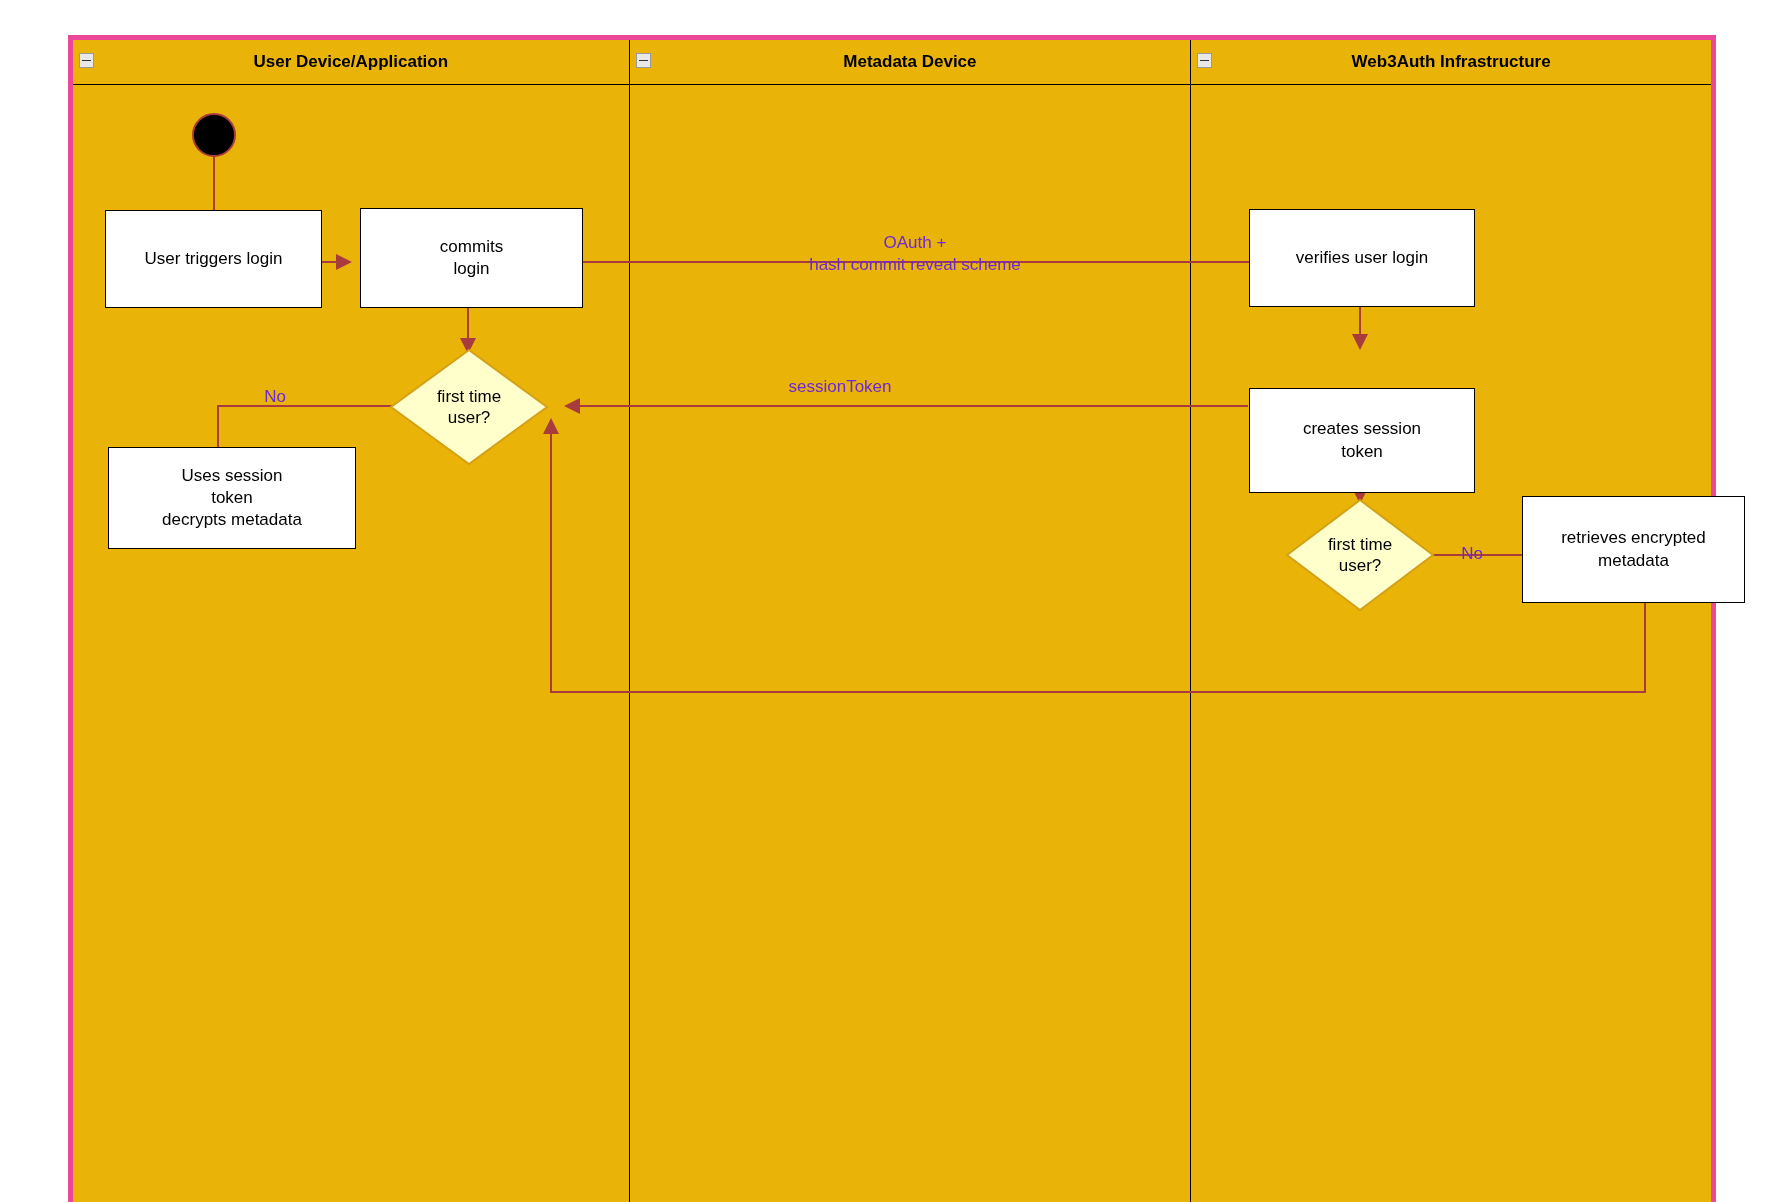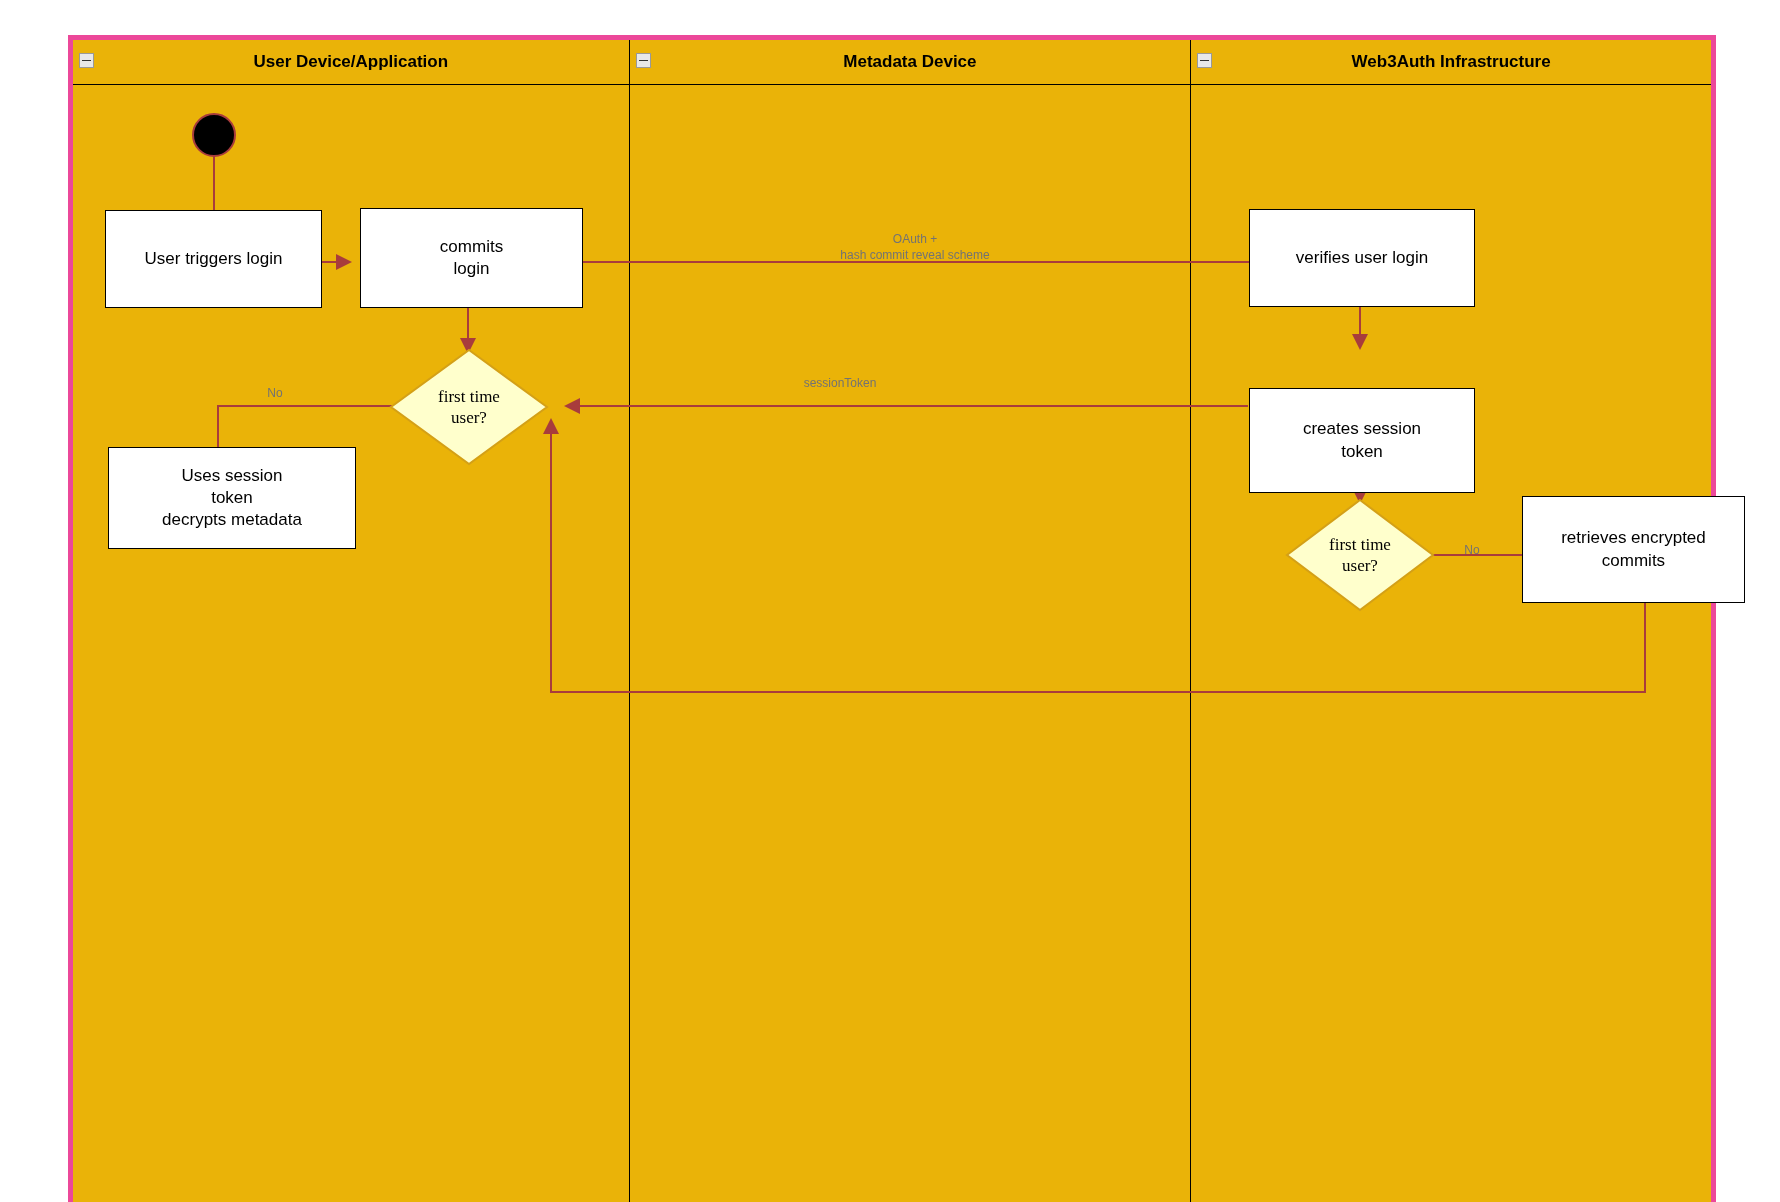--- a/index.html
+++ b/index.html
@@ -88,43 +88,42 @@
     position: absolute;
     width: 44px;
     height: 44px;
     border-radius: 50%;
     background: #000000;
     border: 2.5px solid #a83c3c;
     box-sizing: border-box;
   }
   .diamond-wrap {
     position: absolute;
-    font-family: Liberation Serif, serif;
   }
   .diamond-shape {
     position: absolute;
     left: 0; top: 0;
     width: 100%; height: 100%;
   }
   .diamond-label {
     position: absolute;
     left: 0; top: 0;
     width: 100%; height: 100%;
     display: flex;
     align-items: center;
     justify-content: center;
     text-align: center;
     font-size: 17px;
     color: #000000;
     line-height: 1.25;
   }
   .edge-label {
     position: absolute;
-    font-size: 12px;
-    color: #737373;
+    font-size: 17px;
+    color: #6d28d9;
     text-align: center;
     line-height: 1.3;
     background: transparent;
     white-space: pre-line;
   }
   svg.edges {
     position: absolute;
     left: 0; top: 0;
     width: 1780px;
     height: 1202px;
@@ -229,21 +228,21 @@
   <div class="diamond-wrap" style="left: 1285px; top: 498px; width: 150px; height: 114px;">
     <svg class="diamond-shape" viewBox="0 0 150 114">
       <polygon points="75,2 148,57 75,112 2,57" fill="#ffffcc" stroke="#d4a017" stroke-width="2"></polygon>
     </svg>
     <div class="diamond-label" style="white-space: pre-line;">first time
 user?</div>
   </div>
 
   <div class="node box" style="left: 1522px; top: 496px; width: 223px; height: 107px; white-space: pre-line;">
     <span>retrieves encrypted
-commits</span>
+metadata</span>
   </div>
 
   <div class="edge-label" style="left: 700px; top: 232px; width: 430px;">OAuth +
 hash commit reveal scheme</div>
 
   <div class="edge-label" style="left: 740px; top: 376px; width: 200px;">sessionToken</div>
 
   <div class="edge-label" style="left: 250px; top: 386px; width: 50px;">No</div>
 
   <div class="edge-label" style="left: 1447px; top: 543px; width: 50px;">No</div>

